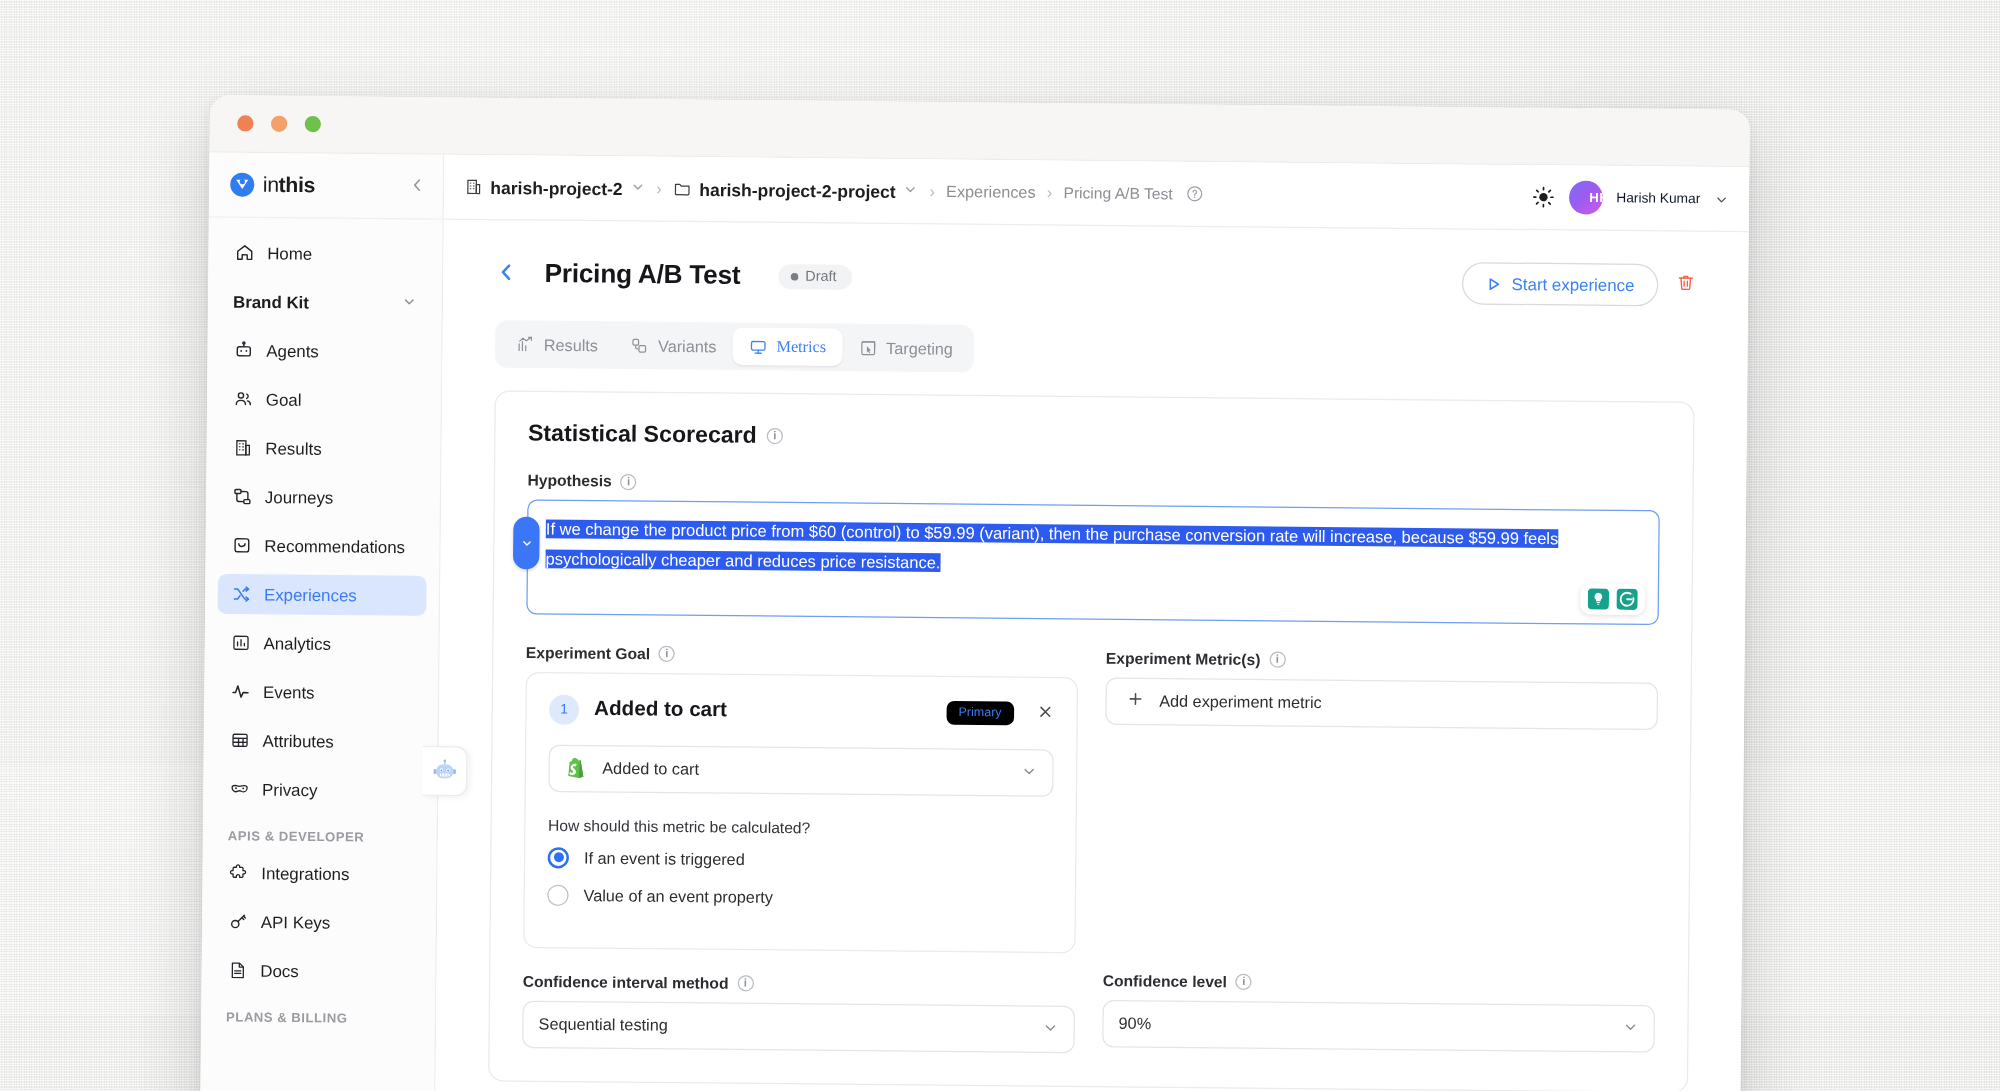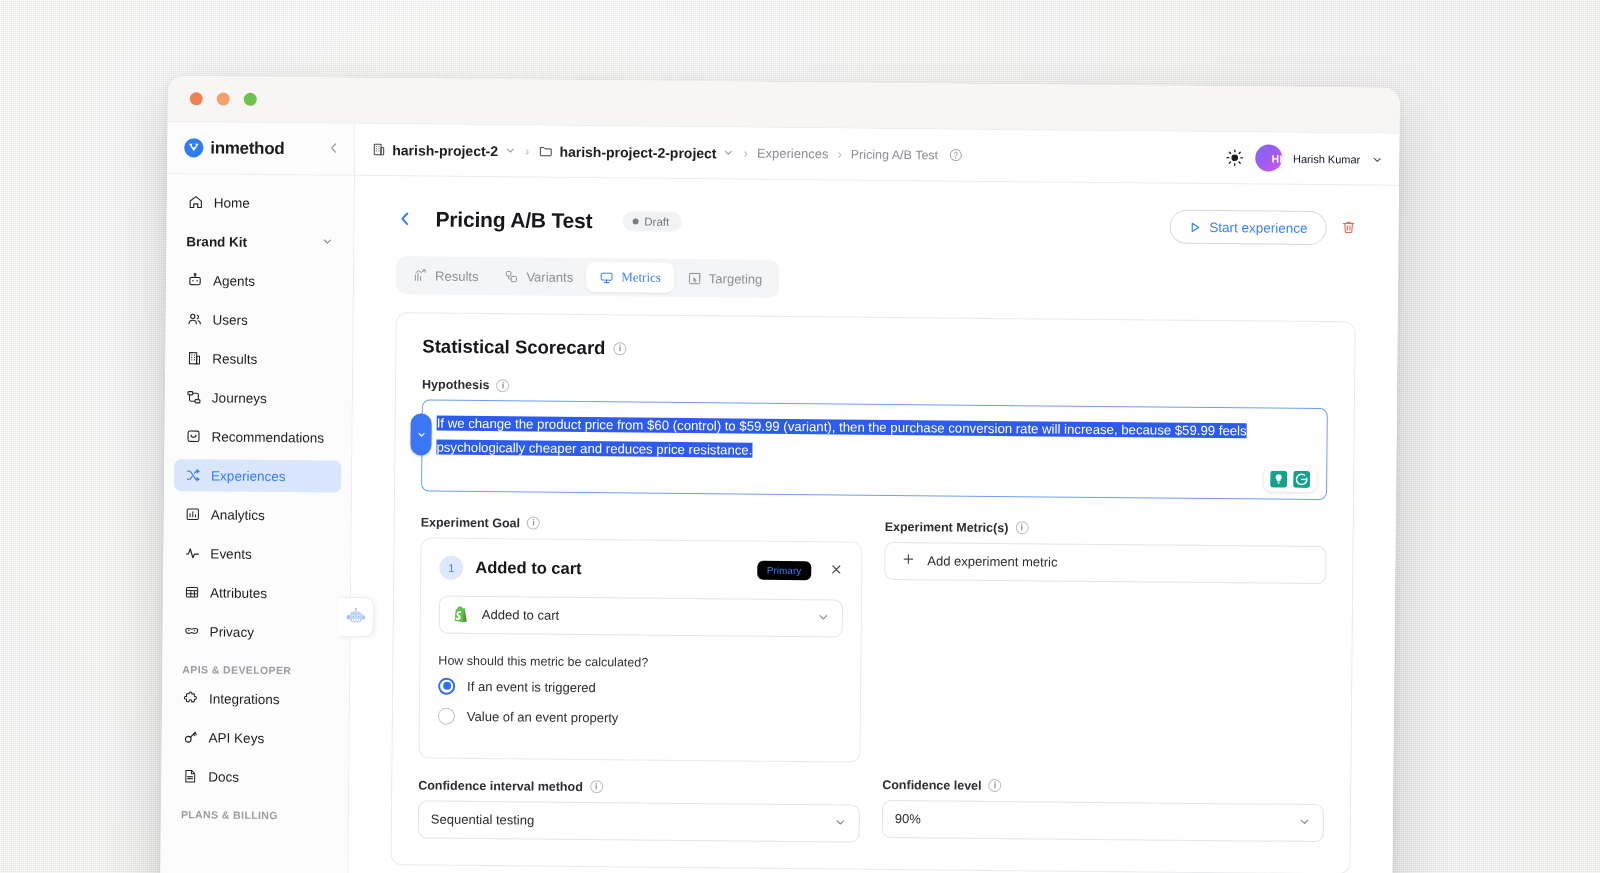--- a/index.html
+++ b/index.html
@@ -58,21 +58,21 @@
     display: flex; flex-direction: column;
   }
   .brand {
     height: 52px;
     display: flex; align-items: center;
     padding: 0 14px 0 16px;
     border-bottom: 1px solid #efefef;
   }
   .brand-logo { width: 21px; height: 21px; margin-right: 6px; flex:0 0 auto;}
   .brand-name { font-size: 17px; font-weight: 700; color: #1c1c1e; letter-spacing: -0.3px; }
-  .brand-name .light { font-weight: 700; }
+  .brand-name .light { font-weight: 400; }
   .collapse {
     margin-left: auto; color: #9a9a9e; font-size: 13px;
     cursor: pointer; line-height: 1;
   }
   .nav { padding: 12px 10px 0 10px; flex: 1; overflow: hidden; }
   .nav-item {
     display: flex; align-items: center;
     height: 32px; padding: 0 10px; margin-bottom: 7px;
     border-radius: 7px;
     font-size: 13.5px; color: #1d1d1f;
@@ -279,21 +279,21 @@
 
     <div id="sidebar">
       <div class="brand">
         <span class="brand-logo">
           <svg viewBox="0 0 24 24" width="21" height="21">
             <circle cx="12" cy="12" r="11" fill="#2f7df0"></circle>
             <path d="M6.5 7.5 L12 16 L17.5 7.5 Z" fill="#fff"></path>
             <circle cx="12" cy="9.2" r="2.4" fill="#2f7df0"></circle>
           </svg>
         </span>
-        <span class="brand-name"><span class="light">in</span><span>method</span></span>
+        <span class="brand-name"><span class="light">in</span><span>this</span></span>
         <span class="collapse">
           <svg viewBox="0 0 16 16" width="13" height="13" fill="none" stroke="#9a9a9e" stroke-width="1.6" stroke-linecap="round" stroke-linejoin="round">
               <path d="M10 3 L5.5 8 L10 13"></path>
             </svg>
         </span>
       </div>
 
       <div class="nav">
 
         <div class="nav-item">
@@ -329,21 +329,21 @@
 
         <div class="nav-item">
           <span class="ico">
             <svg viewBox="0 0 20 20" width="16" height="16" fill="none" stroke="currentColor" stroke-width="1.4" stroke-linecap="round">
                 <circle cx="7.6" cy="6.4" r="2.6"></circle>
                 <path d="M3 15.5 c0-2.6 2.1-4.2 4.6-4.2 s4.6 1.6 4.6 4.2"></path>
                 <path d="M13.3 5 a2.3 2.3 0 0 1 0 4.3"></path>
                 <path d="M14.2 11.8 c1.8.4 2.9 1.8 2.9 3.7"></path>
               </svg>
           </span>
-          <span>Users</span>
+          <span>Goal</span>
         </div>
 
         <div class="nav-item">
           <span class="ico">
             <svg viewBox="0 0 20 20" width="16" height="16" fill="none" stroke="currentColor" stroke-width="1.3">
                 <rect x="4" y="3" width="9" height="14"></rect>
                 <rect x="13" y="7.5" width="3.5" height="9.5"></rect>
                 <path d="M6 6h1.6M9.4 6H11M6 9h1.6M9.4 9H11M6 12h1.6M9.4 12H11" stroke-width="1.1"></path>
               </svg>
           </span>

